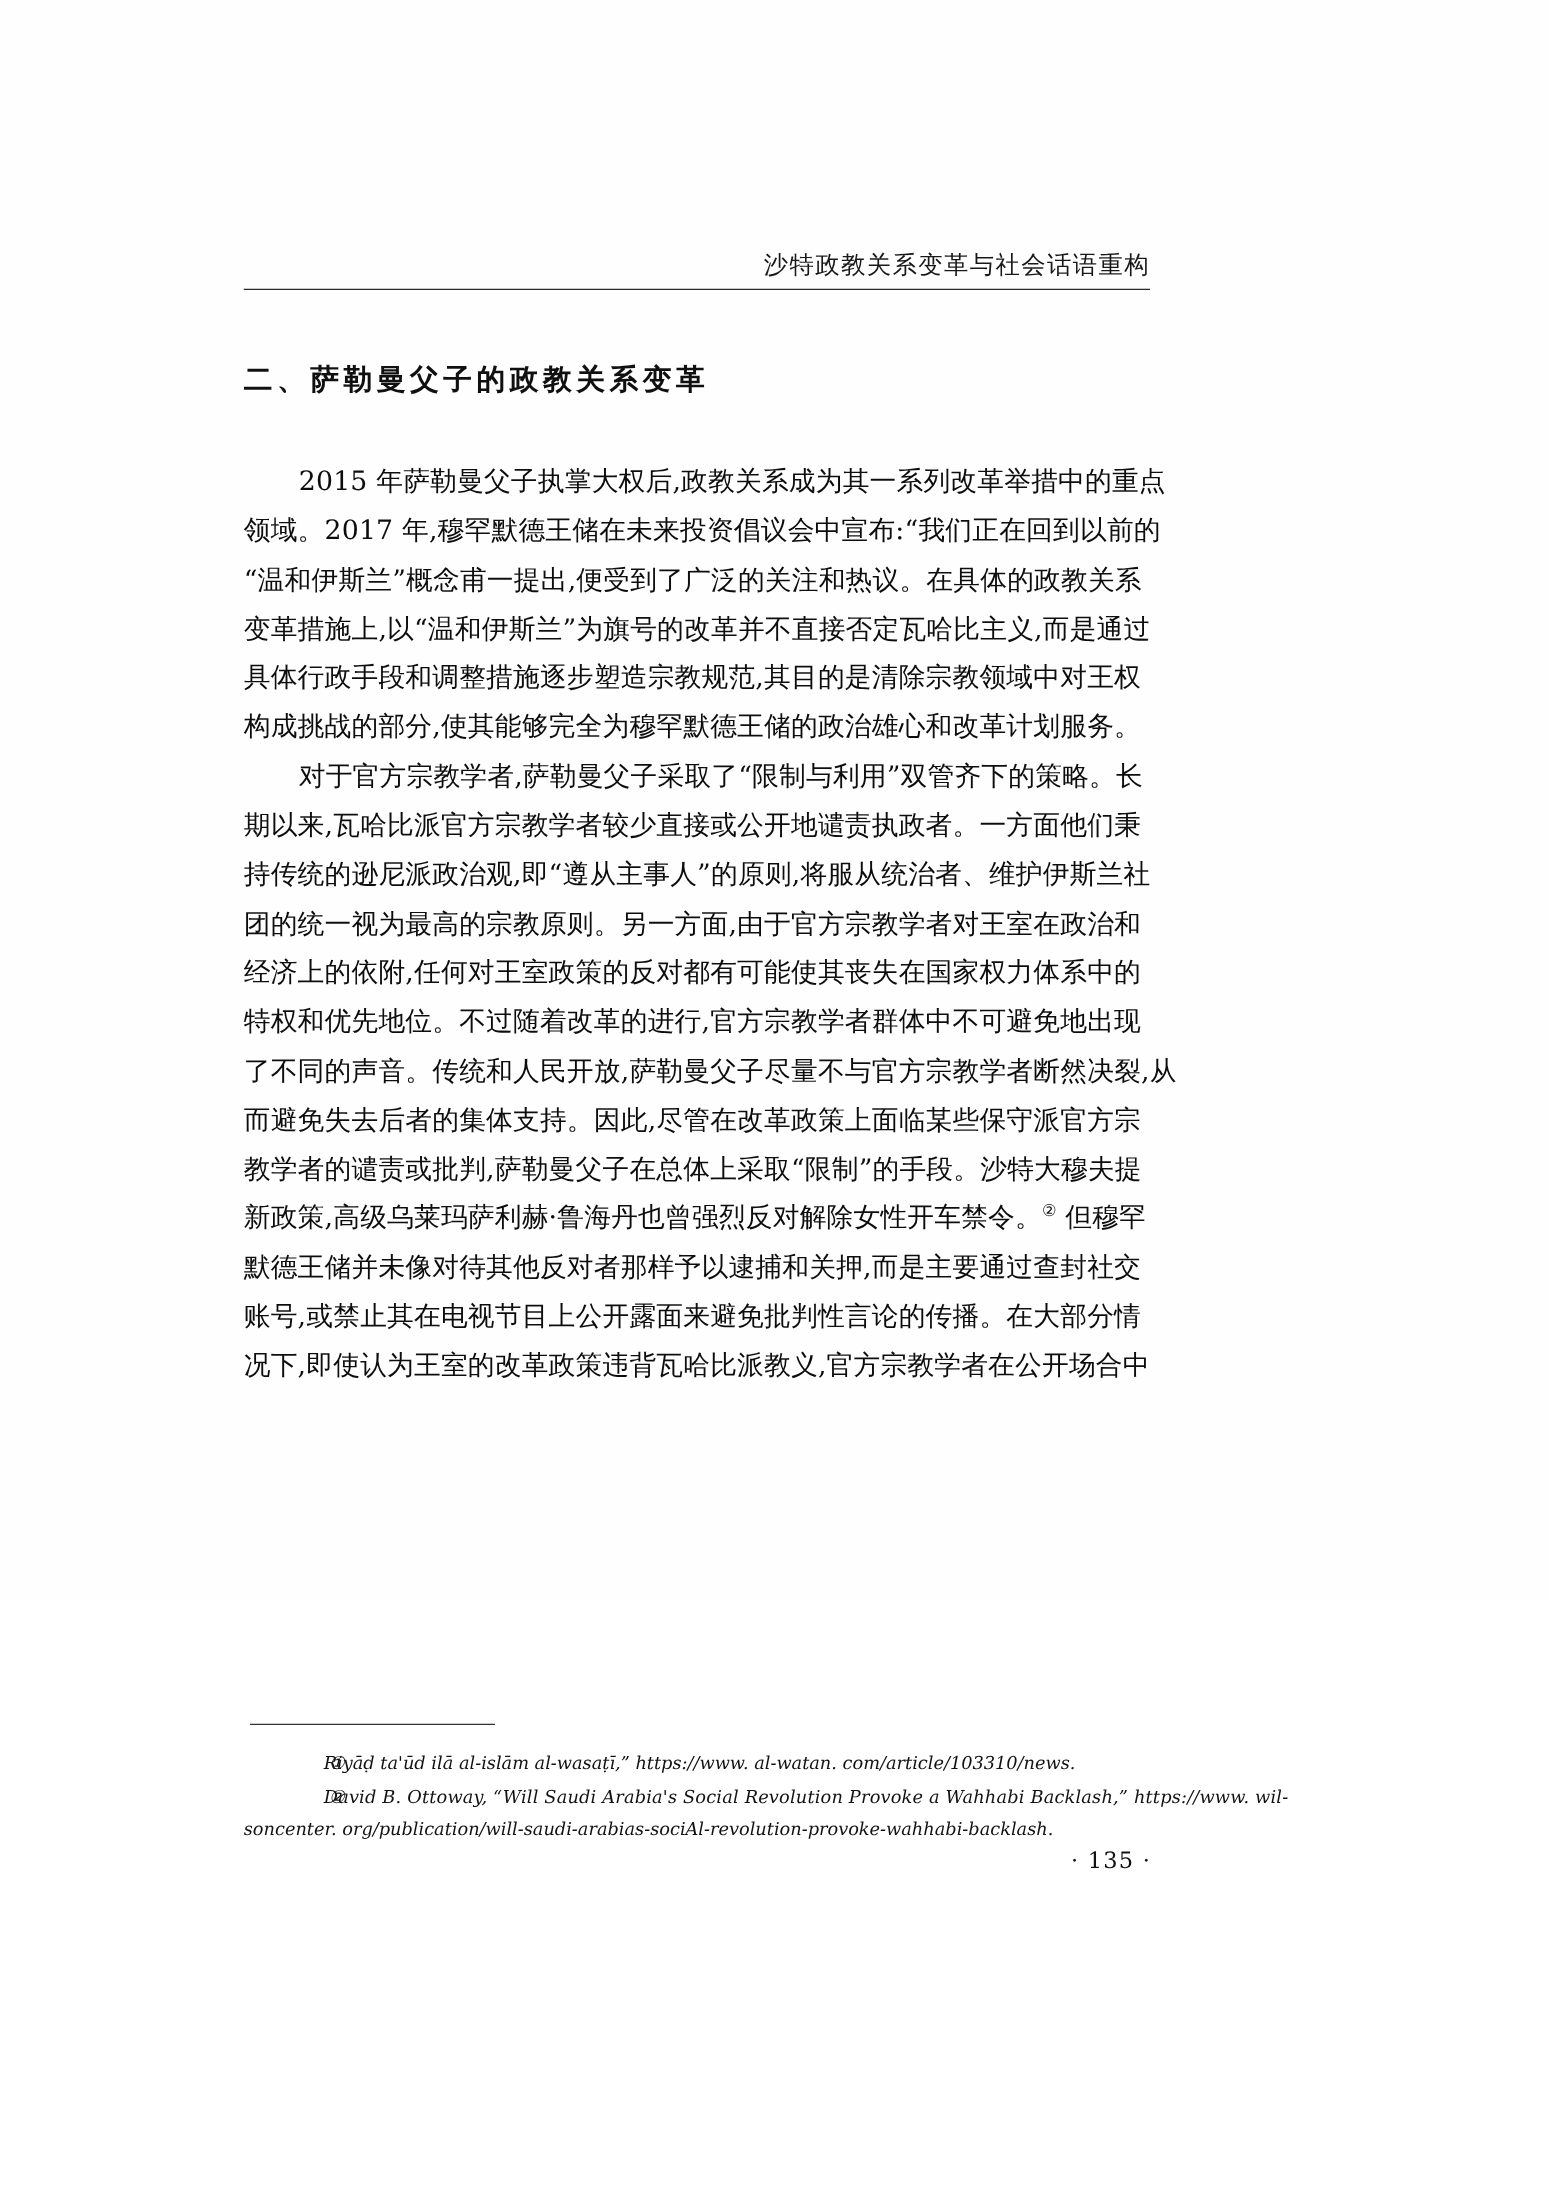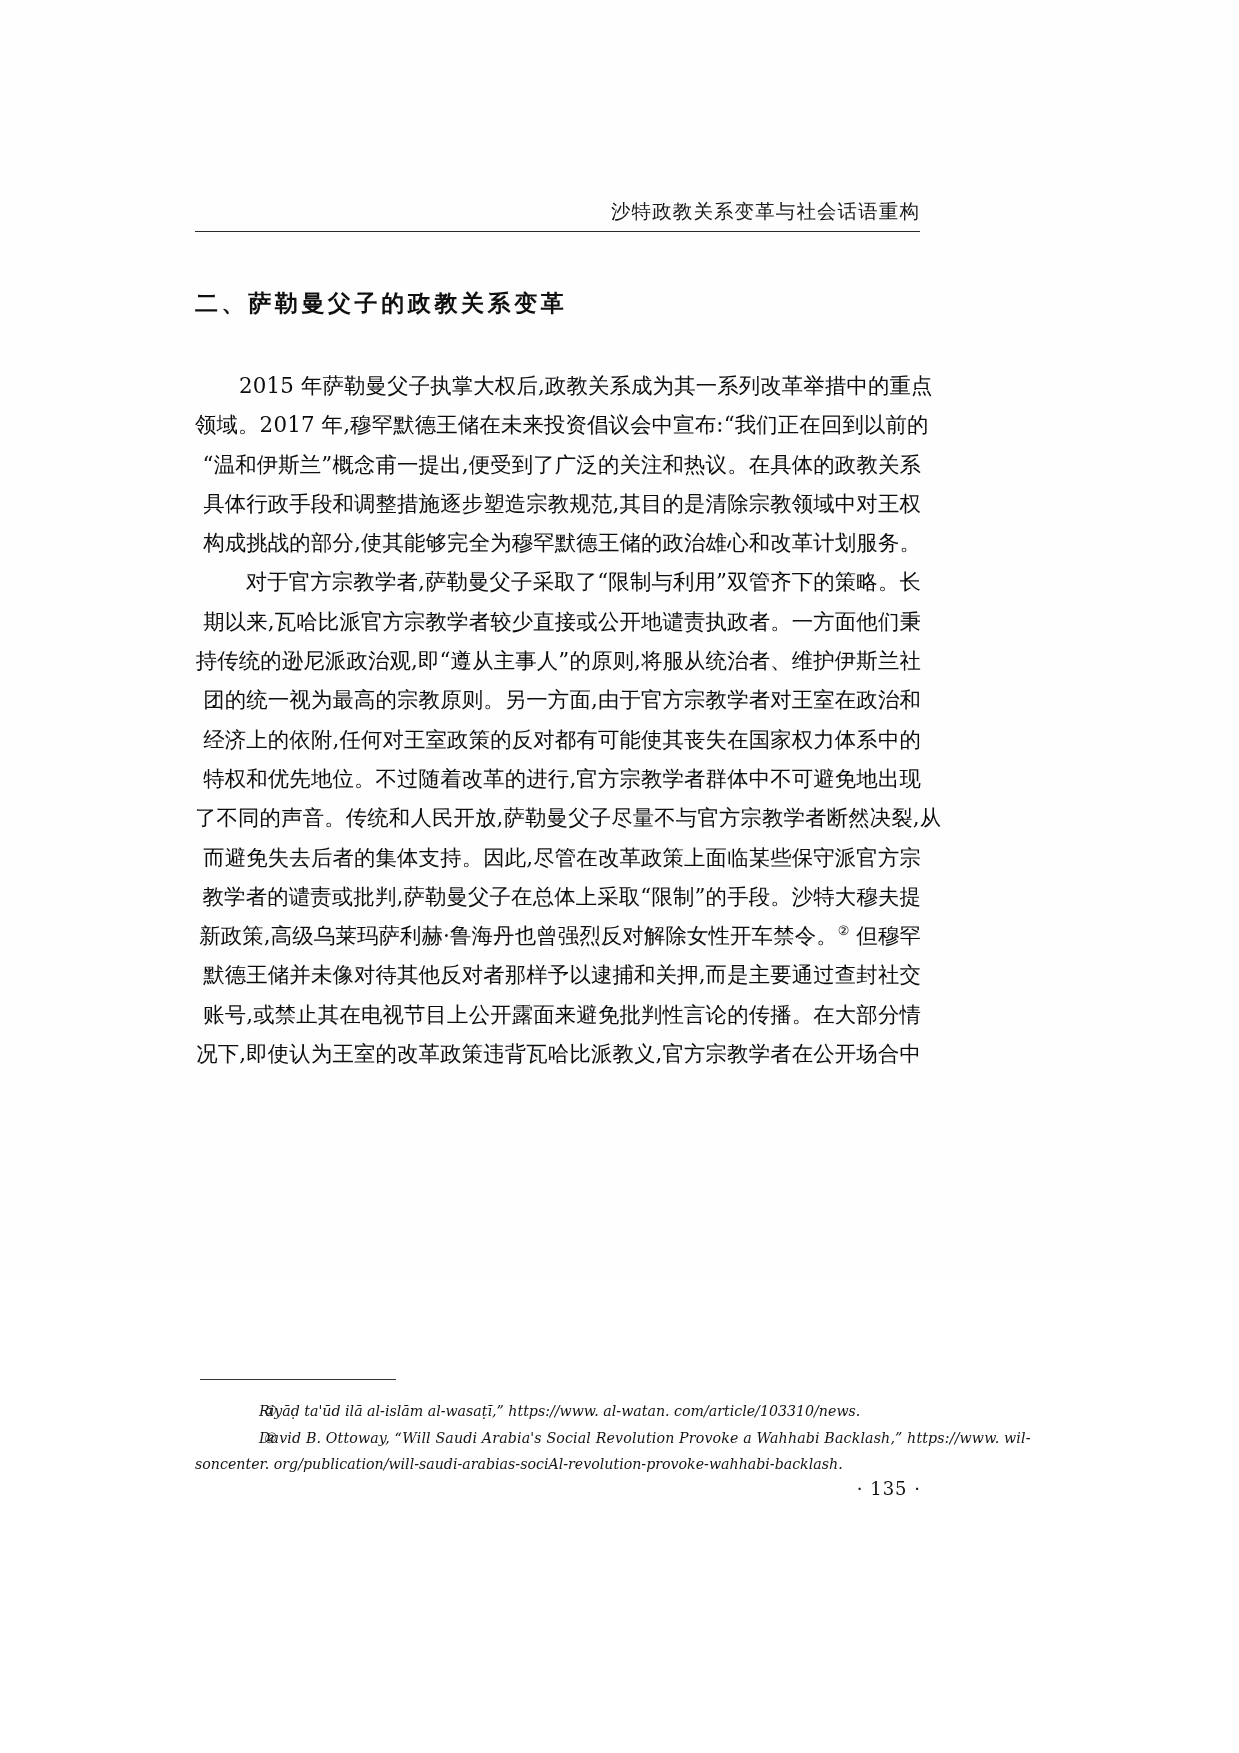--- a/index.html
+++ b/index.html
@@ -55,21 +55,20 @@
 
   
   .body-block {
     position: absolute;
     left: 195px;
     top: 366px;
     width: 726px;
   }
   .para {
     margin: 0;
-    text-align: right;
   }
   .para + .para {
     margin-top: 0px;
   }
   .line {
     font-size: 21.4px;
     line-height: 39.3px;
     height: 39.3px;
     letter-spacing: 0.1px;
     color: #0d0d0d;
@@ -146,20 +145,21 @@
   <div class="running-head">沙特政教关系变革与社会话语重构</div>
 
   <div class="section-title">二、萨勒曼父子的政教关系变革</div>
 
   <div class="body-block">
 
     <div class="para">
       <div class="line indent just">2015 年萨勒曼父子执掌大权后,政教关系成为其一系列改革举措中的重点</div>
       <div class="line just">领域。2017 年,穆罕默德王储在未来投资倡议会中宣布:“我们正在回到以前的</div>
       <div class="line just">“温和伊斯兰”概念甫一提出,便受到了广泛的关注和热议。在具体的政教关系</div>
+      <div class="line just">变革措施上,以“温和伊斯兰”为旗号的改革并不直接否定瓦哈比主义,而是通过</div>
       <div class="line just">具体行政手段和调整措施逐步塑造宗教规范,其目的是清除宗教领域中对王权</div>
       <div class="line just">构成挑战的部分,使其能够完全为穆罕默德王储的政治雄心和改革计划服务。</div>
     </div>
 
     <div class="para">
       <div class="line indent just">对于官方宗教学者,萨勒曼父子采取了“限制与利用”双管齐下的策略。长</div>
       <div class="line just">期以来,瓦哈比派官方宗教学者较少直接或公开地谴责执政者。一方面他们秉</div>
       <div class="line just">持传统的逊尼派政治观,即“遵从主事人”的原则,将服从统治者、维护伊斯兰社</div>
       <div class="line just">团的统一视为最高的宗教原则。另一方面,由于官方宗教学者对王室在政治和</div>
       <div class="line just">经济上的依附,任何对王室政策的反对都有可能使其丧失在国家权力体系中的</div>

